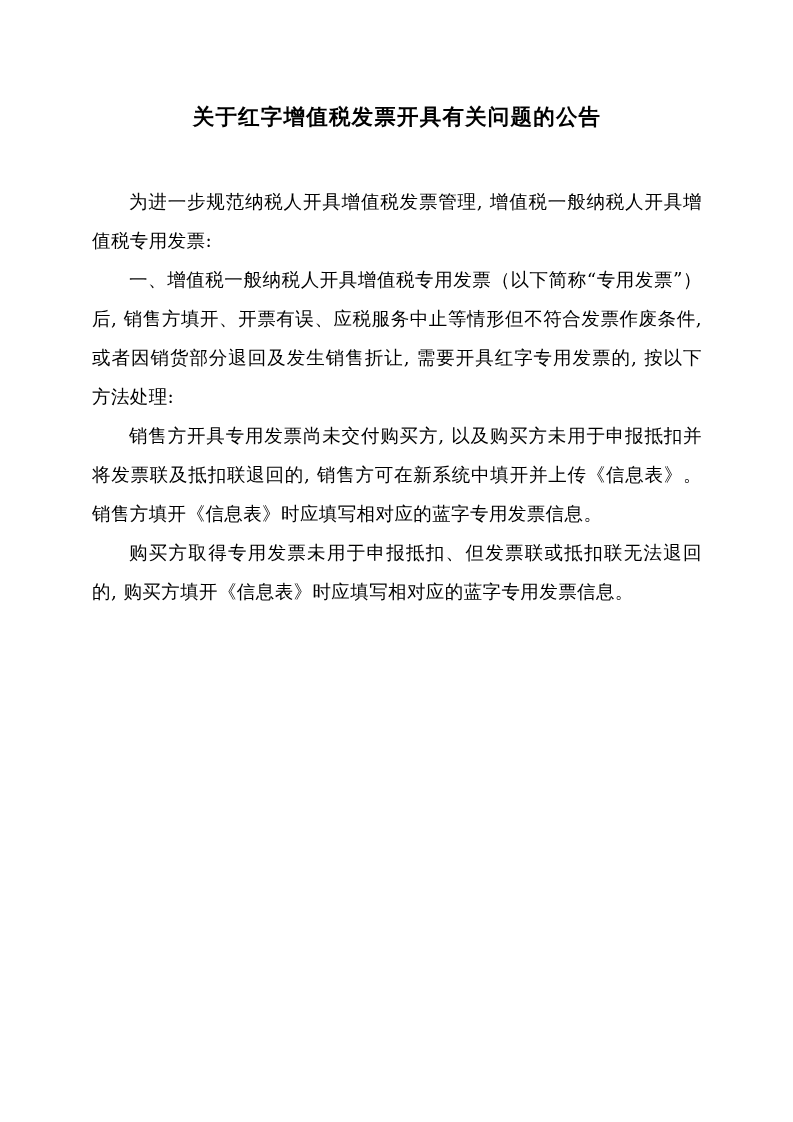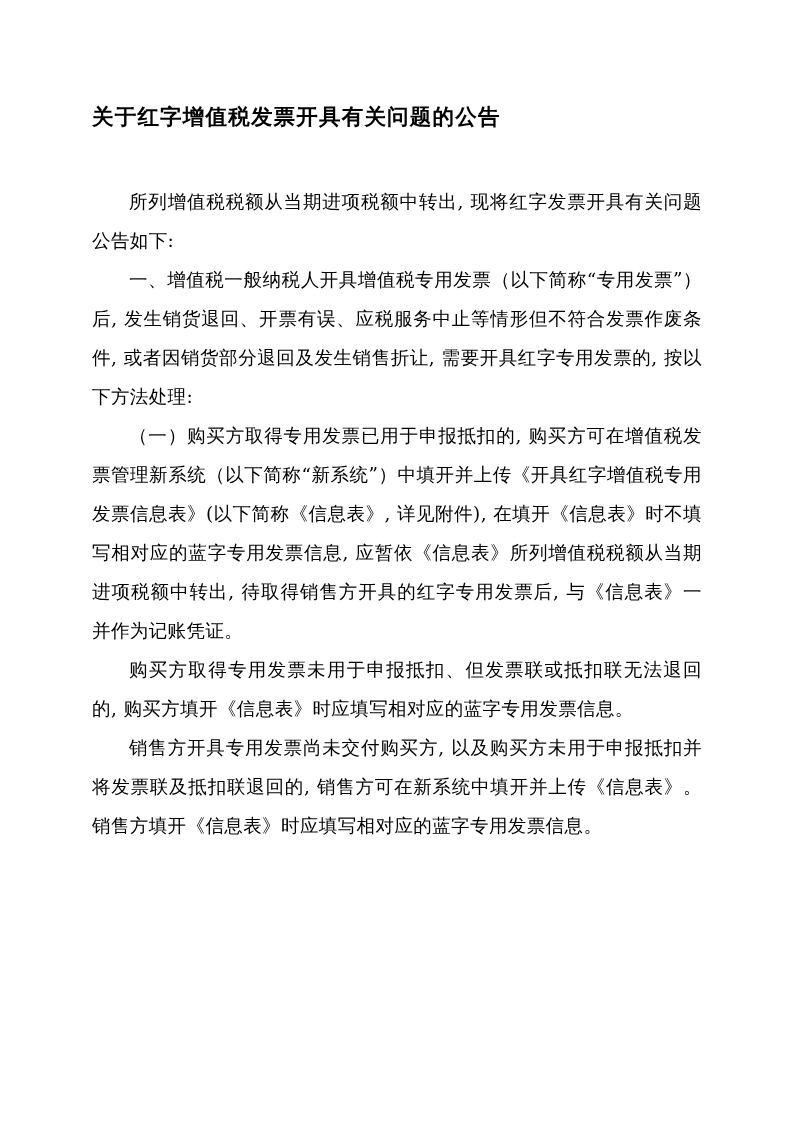--- a/index.html
+++ b/index.html
@@ -22,20 +22,21 @@
     padding: 0;
     background: #ffffff;
   }
   .content {
     position: absolute;
     left: 92px;
     top: 78px;
     width: 610px;
   }
   .doc-title {
+    text-align: center;
     font-size: 21.5px;
     font-weight: bold;
     letter-spacing: 1.2px;
     line-height: 34px;
     margin: 22px 0 16px 0;
     font-family: Liberation Sans, sans-serif;
   }
   .body-block {
     margin-top: 48px;
   }
@@ -50,20 +51,19 @@
     font-family: "DejaVu Serif", "Liberation Serif", serif;
   }
 </style>
 </head>
 <body>
 
 <div class="page">
   <div class="content">
     <h1 class="doc-title">关于红字增值税发票开具有关问题的公告</h1>
     <div class="body-block">
-      <p class="para">所列增值税税额从当期进项税额中转出, 现将红字发票开具有关问题公告如下:</p>
-      <p class="para">一、增值税一般纳税人开具增值税专用发票（以下简称“专用发票”）后, 发生销货退回、开票有误、应税服务中止等情形但不符合发票作废条件, 或者因销货部分退回及发生销售折让, 需要开具红字专用发票的, 按以下方法处理:</p>
-      <p class="para">（一）购买方取得专用发票已用于申报抵扣的, 购买方可在增值税发票管理新系统（以下简称“新系统”）中填开并上传《开具红字增值税专用发票信息表》(以下简称《信息表》, 详见附件), 在填开《信息表》时不填写相对应的蓝字专用发票信息, 应暂依《信息表》所列增值税税额从当期进项税额中转出, 待取得销售方开具的红字专用发票后, 与《信息表》一并作为记账凭证。</p>
+      <p class="para">为进一步规范纳税人开具增值税发票管理, 增值税一般纳税人开具增值税专用发票:</p>
+      <p class="para">一、增值税一般纳税人开具增值税专用发票（以下简称“专用发票”）后, 销售方填开、开票有误、应税服务中止等情形但不符合发票作废条件, 或者因销货部分退回及发生销售折让, 需要开具红字专用发票的, 按以下方法处理:</p>
+      <p class="para">销售方开具专用发票尚未交付购买方, 以及购买方未用于申报抵扣并将发票联及抵扣联退回的, 销售方可在新系统中填开并上传《信息表》。销售方填开《信息表》时应填写相对应的蓝字专用发票信息。</p>
       <p class="para">购买方取得专用发票未用于申报抵扣、但发票联或抵扣联无法退回的, 购买方填开《信息表》时应填写相对应的蓝字专用发票信息。</p>
-      <p class="para">销售方开具专用发票尚未交付购买方, 以及购买方未用于申报抵扣并将发票联及抵扣联退回的, 销售方可在新系统中填开并上传《信息表》。销售方填开《信息表》时应填写相对应的蓝字专用发票信息。</p>
     </div>
   </div>
 </div>
 
 </body></html>

